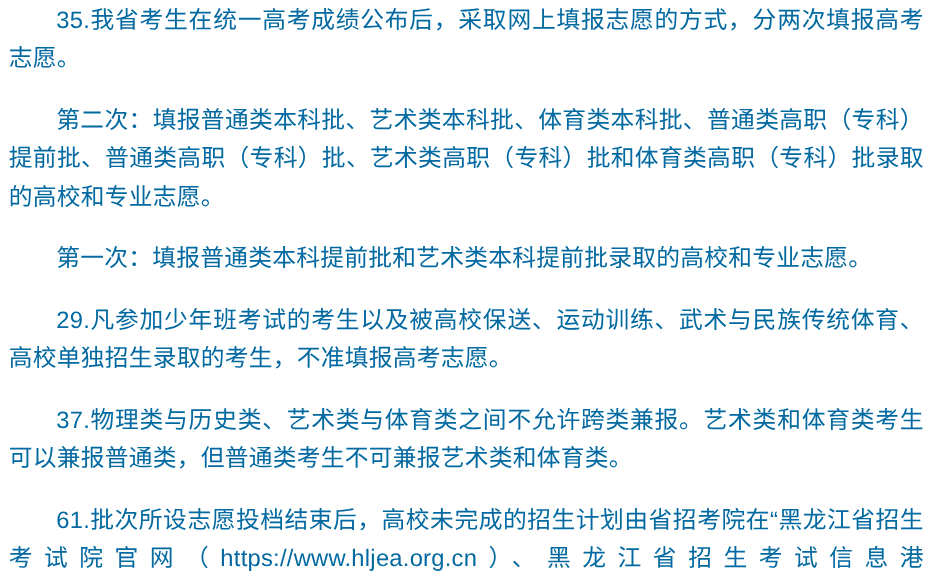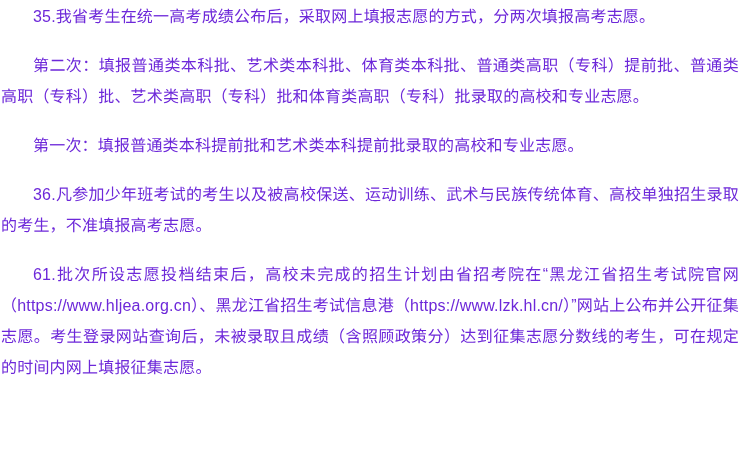--- a/index.html
+++ b/index.html
@@ -13,41 +13,42 @@
     width: 743px;
     height: 468px;
     background: #ffffff;
     overflow: hidden;
     box-sizing: border-box;
   }
   .article {
     box-sizing: border-box;
     width: 100%;
     height: 100%;
-    padding: 1px 4px 0 1px;
+    padding: 1px 4px 0 7px;
     font-family: "Liberation Sans", "DejaVu Sans", sans-serif;
-    font-size: 16px;
+    font-size: 19px;
     line-height: 31px;
-    color: #6d28d9;
+    color: #0369a1;
     letter-spacing: 0.2px;
   }
   .article p {
     margin: 18px 0;
     text-indent: 2em;
     text-align: justify;
     text-justify: inter-ideograph;
   }
   .article p:first-child {
     margin-top: 0;
   }
 </style>
 </head>
 <body>
 
 <div class="page">
   <div class="article">
     <p>35.我省考生在统一高考成绩公布后，采取网上填报志愿的方式，分两次填报高考志愿。</p>
     <p>第二次：填报普通类本科批、艺术类本科批、体育类本科批、普通类高职（专科）提前批、普通类高职（专科）批、艺术类高职（专科）批和体育类高职（专科）批录取的高校和专业志愿。</p>
     <p>第一次：填报普通类本科提前批和艺术类本科提前批录取的高校和专业志愿。</p>
-    <p>36.凡参加少年班考试的考生以及被高校保送、运动训练、武术与民族传统体育、高校单独招生录取的考生，不准填报高考志愿。</p>
+    <p>29.凡参加少年班考试的考生以及被高校保送、运动训练、武术与民族传统体育、高校单独招生录取的考生，不准填报高考志愿。</p>
+    <p>37.物理类与历史类、艺术类与体育类之间不允许跨类兼报。艺术类和体育类考生可以兼报普通类，但普通类考生不可兼报艺术类和体育类。</p>
     <p>61.批次所设志愿投档结束后，高校未完成的招生计划由省招考院在“黑龙江省招生考试院官网（https://www.hljea.org.cn）、黑龙江省招生考试信息港（https://www.lzk.hl.cn/）”网站上公布并公开征集志愿。考生登录网站查询后，未被录取且成绩（含照顾政策分）达到征集志愿分数线的考生，可在规定的时间内网上填报征集志愿。</p>
   </div>
 </div>
 
 </body></html>

